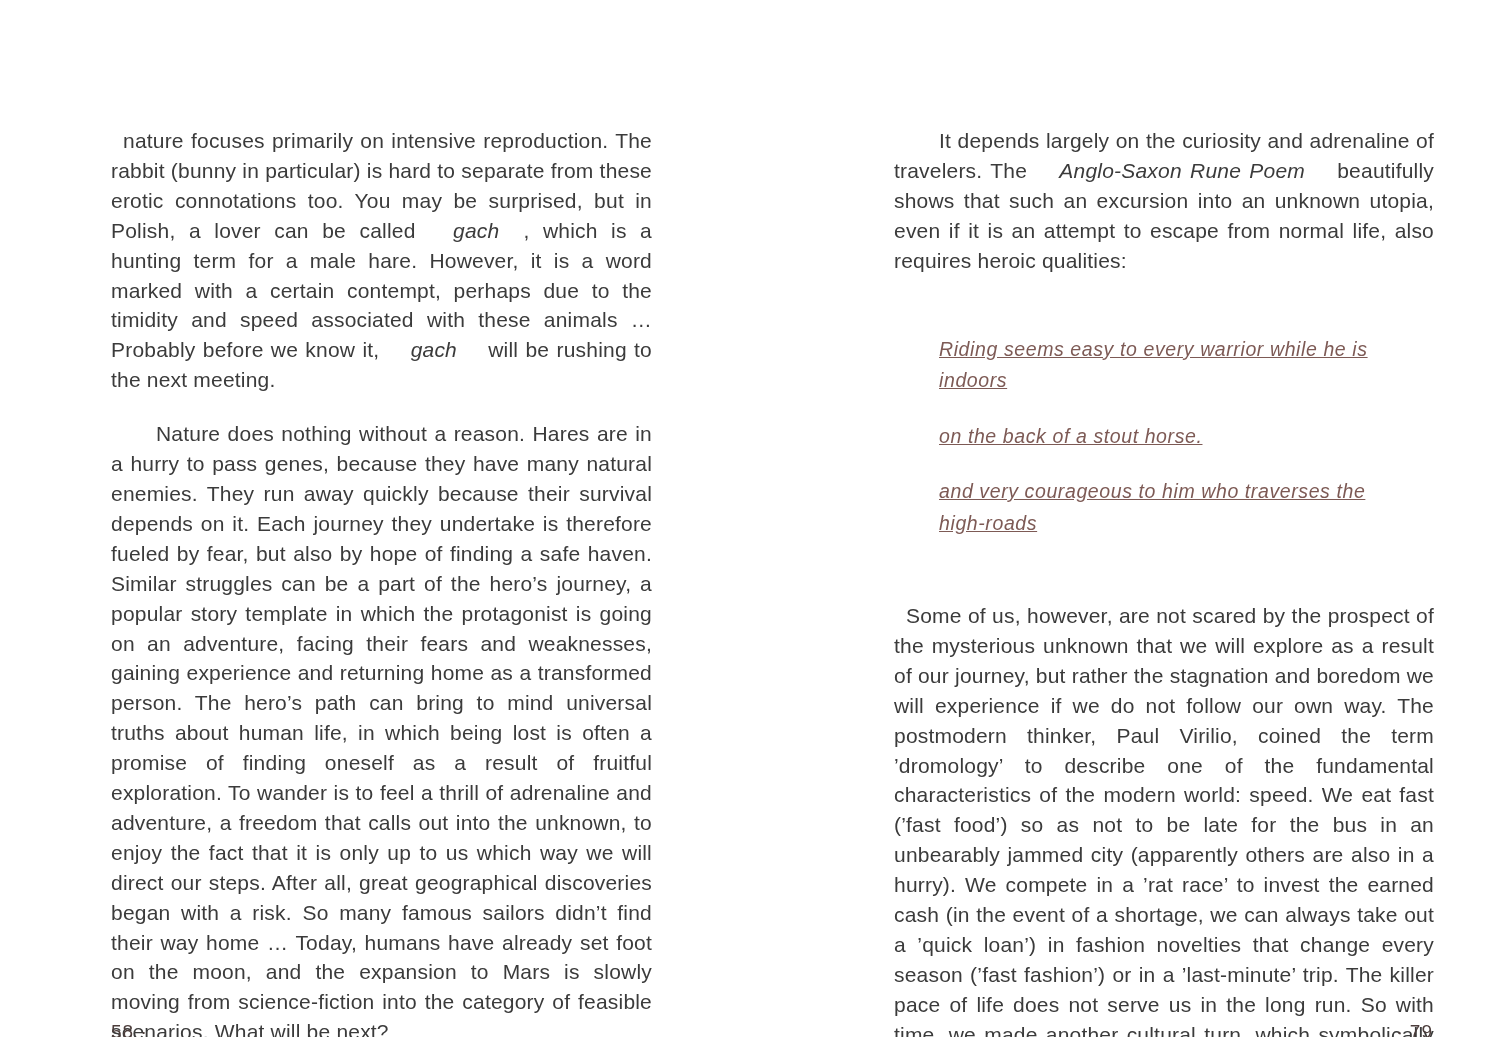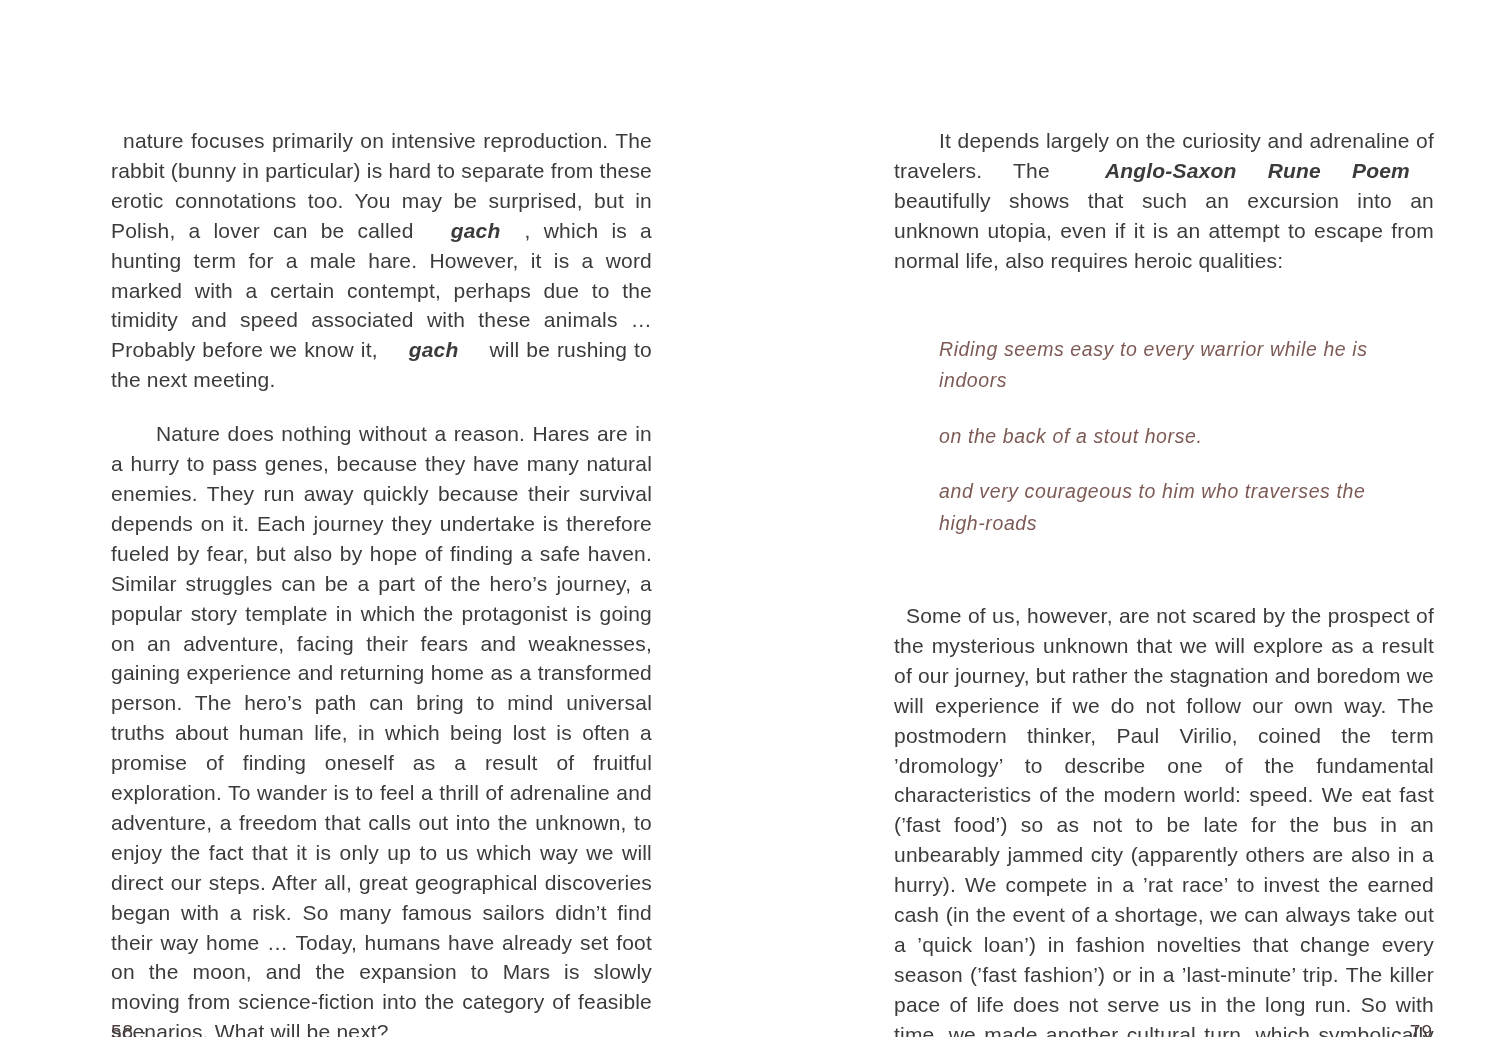--- a/index.html
+++ b/index.html
@@ -20,29 +20,30 @@
   .page-right .text-block{left:96px;width:588px;}
   .para{
     font-size:21px;
     line-height:29.9px;
     text-align:justify;
     letter-spacing:0.2px;
     color:var(--text-color);
     font-weight:400;
   }
   .para.indent{text-indent:33px;}
-  .para em{font-style:italic;font-weight:bold;}
+  .para em{font-style:italic;}
   .para.quote{
     margin:22px 14px 26px 33px;
     font-style:italic;
     font-size:19.5px;
     line-height:31.5px;
     color:var(--quote-color);
     text-align:left;
     letter-spacing:0.6px;
+    text-decoration:underline;
   }
   .qline{display:block;}
   .footer{
     position:absolute;
     top:985px;
     font-size:19px;
     letter-spacing:1px;
     color:var(--pagenum-color);
   }
   .footer-left{left:63px;text-align:left;}

